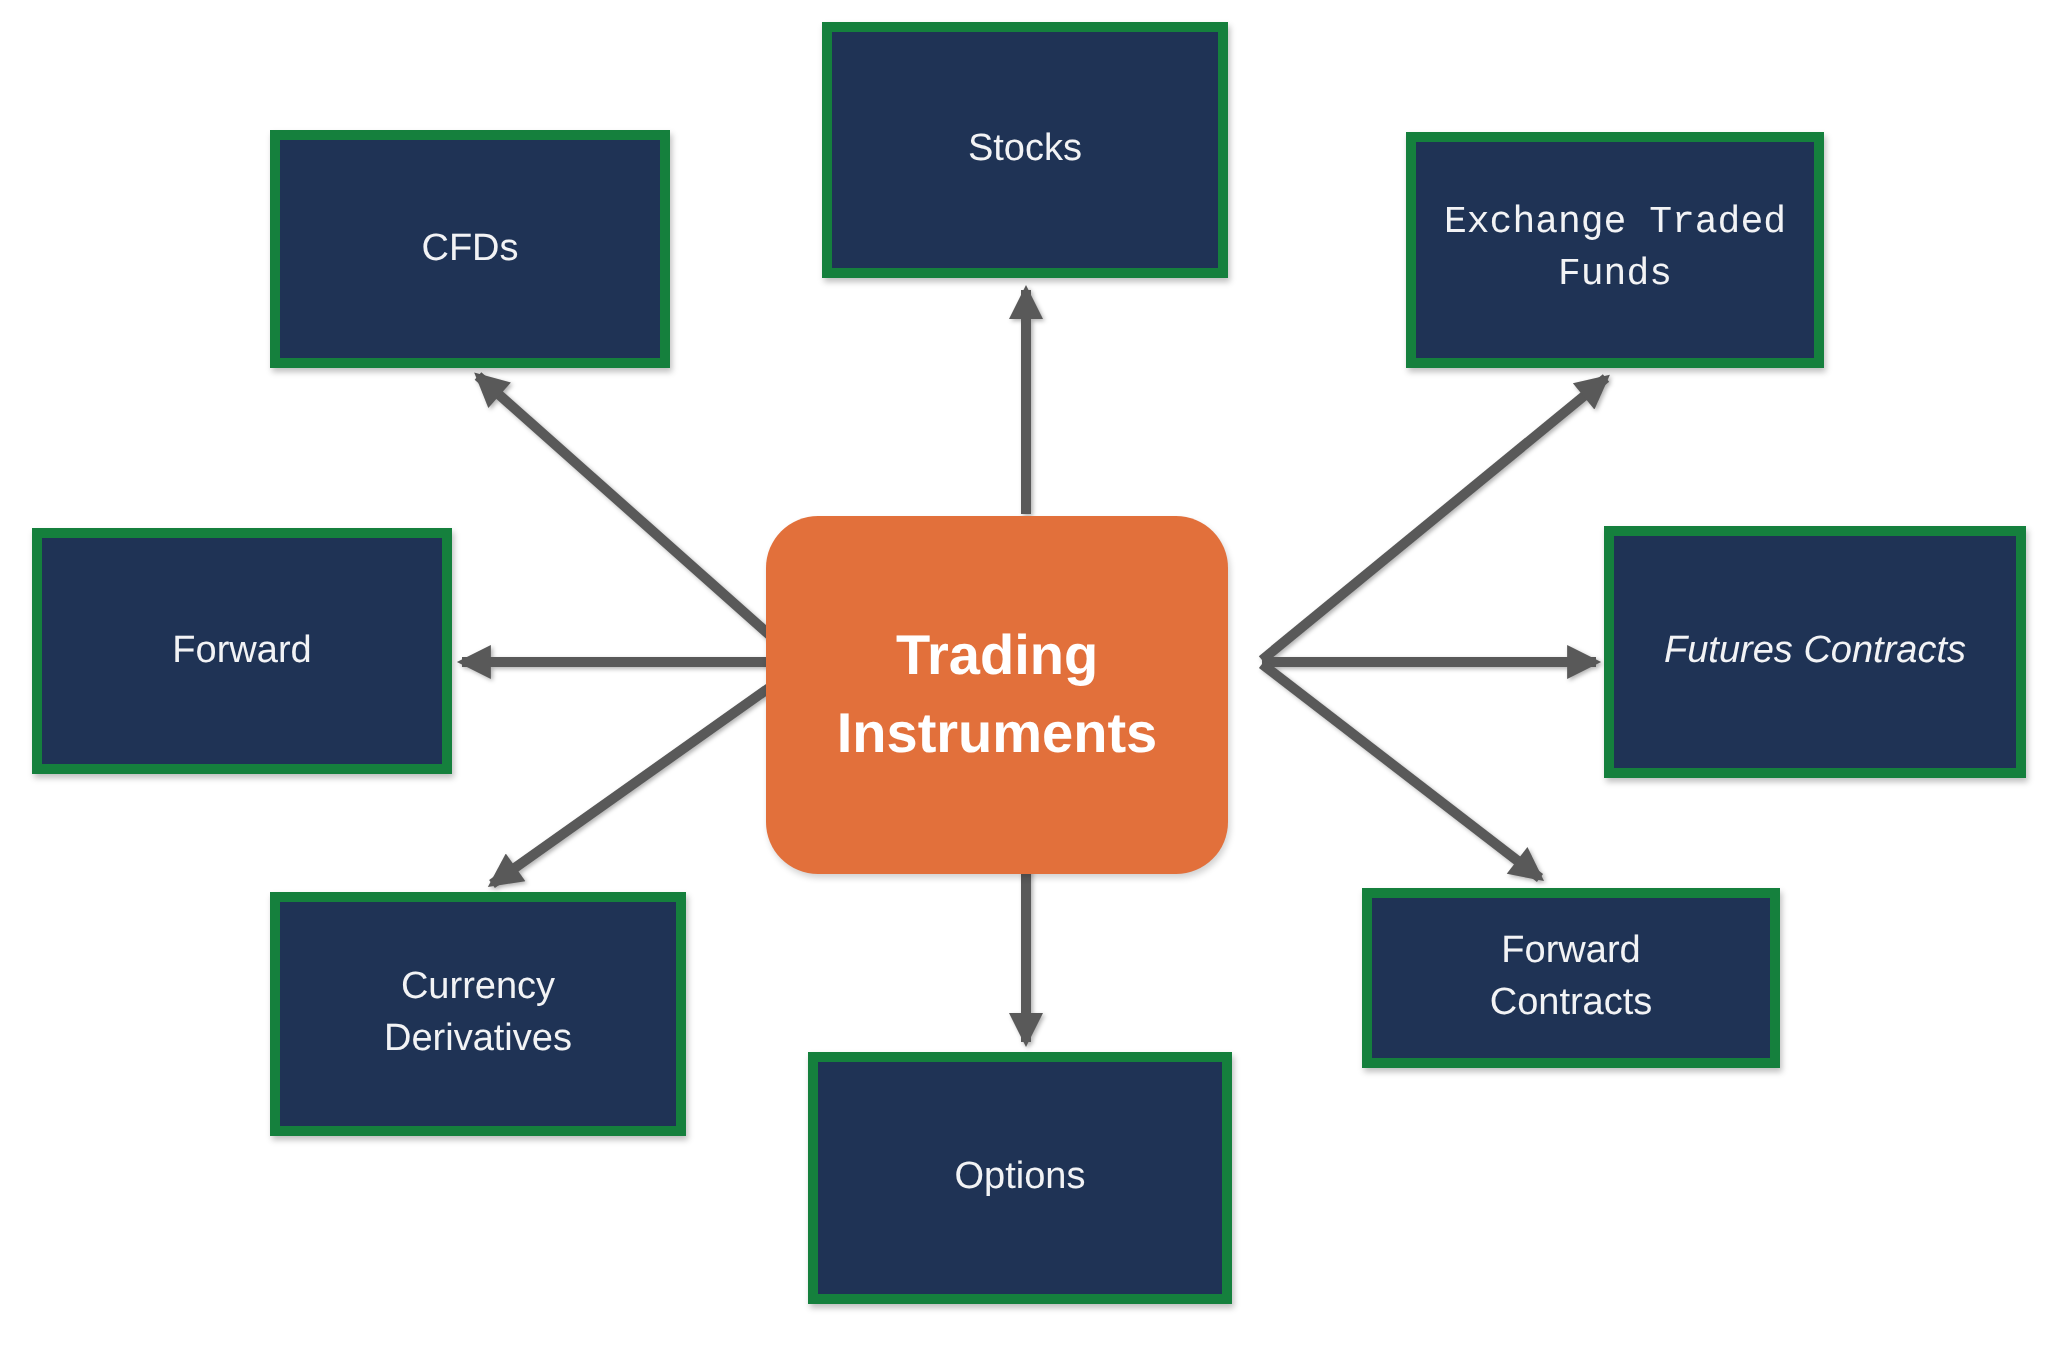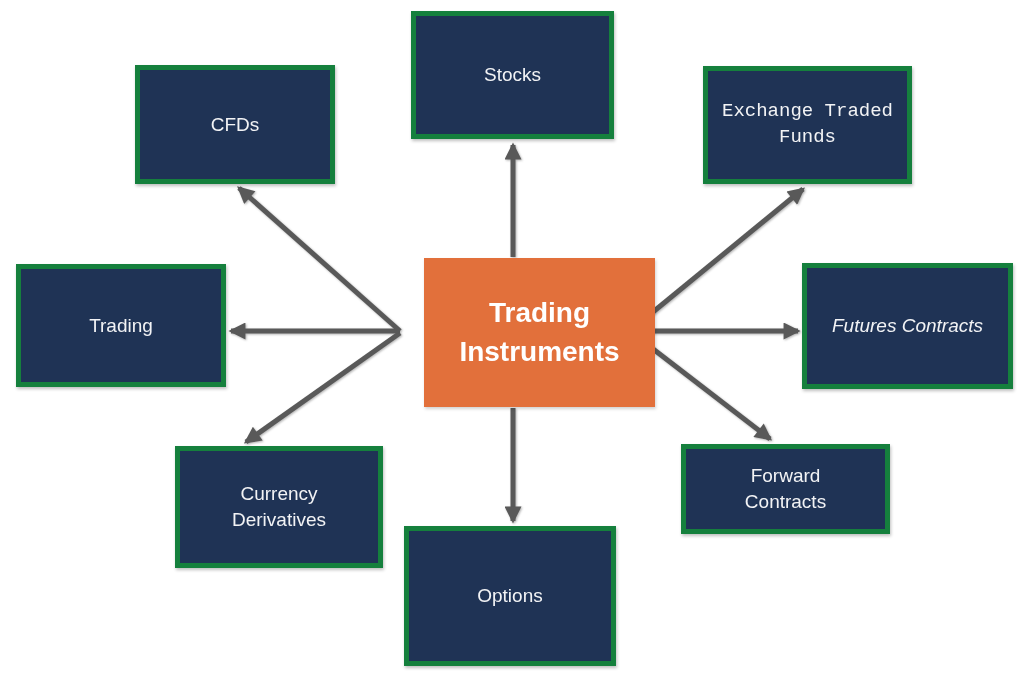--- a/index.html
+++ b/index.html
@@ -59,49 +59,49 @@
   <line x1="513" y1="257" x2="513" y2="145" stroke="#595959" stroke-width="5" marker-end="url(#arrowhead)"></line>
       <line x1="631" y1="330" x2="803" y2="189" stroke="#595959" stroke-width="5" marker-end="url(#arrowhead)"></line>
       <line x1="631" y1="331" x2="798" y2="331" stroke="#595959" stroke-width="5" marker-end="url(#arrowhead)"></line>
       <line x1="631" y1="332" x2="770" y2="439" stroke="#595959" stroke-width="5" marker-end="url(#arrowhead)"></line>
       <line x1="513" y1="408" x2="513" y2="521" stroke="#595959" stroke-width="5" marker-end="url(#arrowhead)"></line>
       <line x1="400" y1="333" x2="246" y2="442" stroke="#595959" stroke-width="5" marker-end="url(#arrowhead)"></line>
       <line x1="400" y1="331" x2="231" y2="331" stroke="#595959" stroke-width="5" marker-end="url(#arrowhead)"></line>
       <line x1="400" y1="331" x2="239" y2="188" stroke="#595959" stroke-width="5" marker-end="url(#arrowhead)"></line>
     </svg>
 
-  <div class="node center" style="left: 424px; top: 258px; width: 231px; height: 149px;">
+  <div class="node center" style="left: 383px; top: 258px; width: 231px; height: 179px; border-radius: 26px;">
     <span class="label">Trading Instruments</span>
   </div>
 
   <div class="node" style="left: 411px; top: 11px; width: 203px; height: 128px;">
     <span class="label">Stocks</span>
   </div>
 
   <div class="node" style="left: 703px; top: 66px; width: 209px; height: 118px; font-family: Liberation Mono, monospace;">
     <span class="label" style="max-width: 190px;">Exchange Traded Funds</span>
   </div>
 
   <div class="node" style="left: 802px; top: 263px; width: 211px; height: 126px; font-style: italic;">
     <span class="label">Futures Contracts</span>
   </div>
 
   <div class="node" style="left: 681px; top: 444px; width: 209px; height: 90px; justify-content: center;">
     <span class="label" style="max-width: 120px;">Forward Contracts</span>
   </div>
 
-  <div class="node" style="left: 404px; top: 526px; width: 212px; height: 140px;">
+  <div class="node" style="left: 404px; top: 526px; width: 212px; height: 126px;">
     <span class="label">Options</span>
   </div>
 
-  <div class="node" style="left: 135px; top: 446px; width: 208px; height: 122px; margin-left: 40px;">
+  <div class="node" style="left: 135px; top: 446px; width: 208px; height: 122px;">
     <span class="label" style="max-width: 150px;">Currency Derivatives</span>
   </div>
 
   <div class="node" style="left: 16px; top: 264px; width: 210px; height: 123px;">
-    <span class="label">Trading</span>
+    <span class="label">Forward</span>
   </div>
 
   <div class="node" style="left: 135px; top: 65px; width: 200px; height: 119px;">
     <span class="label">CFDs</span>
   </div>
 
 </div>
 
 </body></html>

